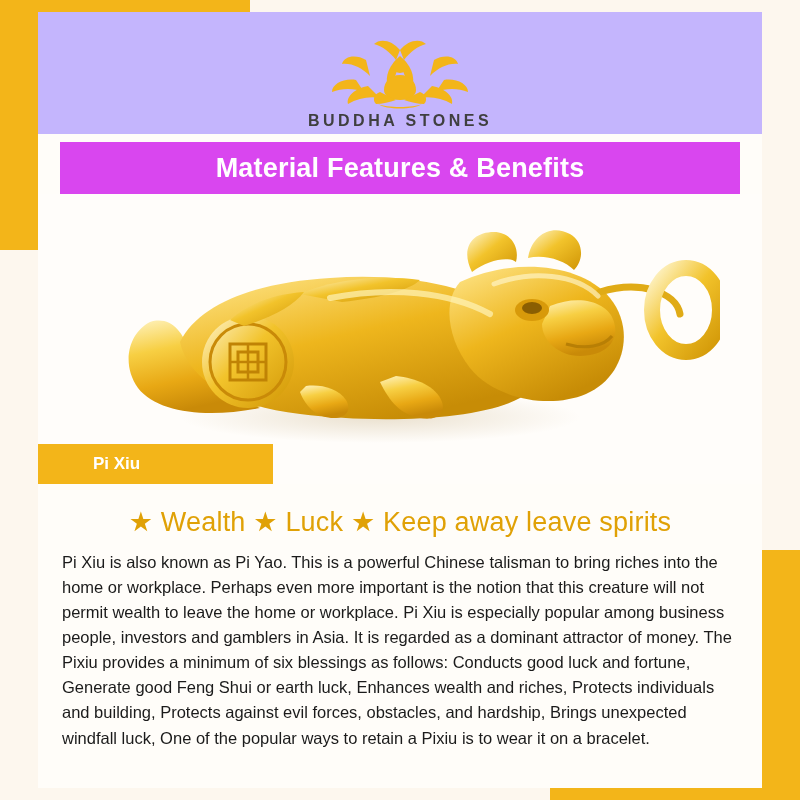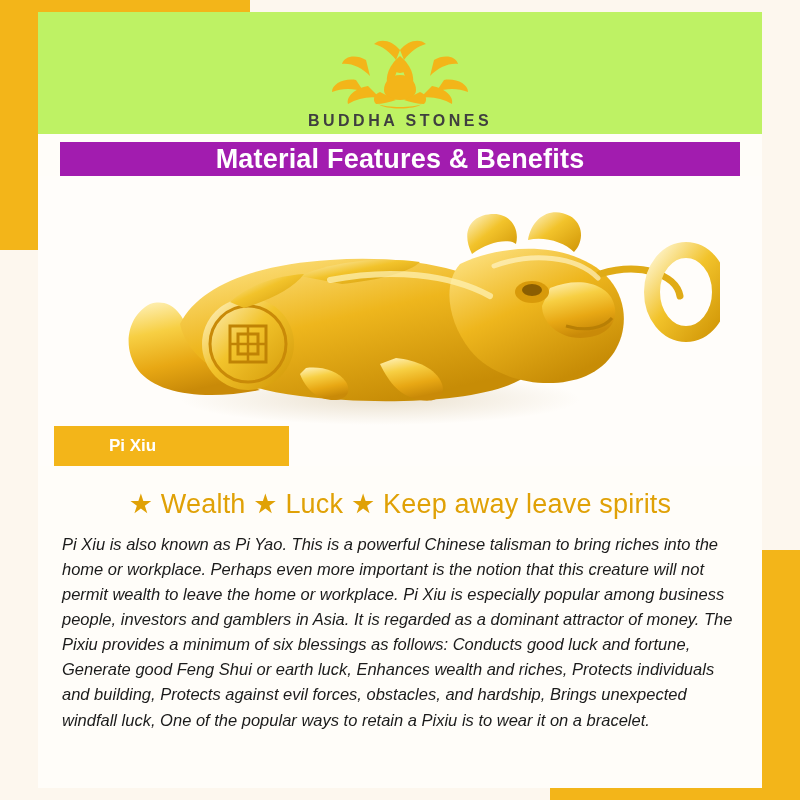--- a/index.html
+++ b/index.html
@@ -57,42 +57,42 @@
     right: 38px;
     bottom: 12px;
     background: #fffdf9;
     overflow: hidden;
   }
 
   
   .logo-area {
     padding-top: 18px;
     text-align: center;
-    background: #bef264;
+    background: #c4b5fd;
     height: 122px;
     box-sizing: border-box;
   }
   .logo-mark {
     width: 160px;
     height: 86px;
     margin: 0 auto;
     display: block;
   }
   .logo-text {
     font-size: 16px;
     letter-spacing: 3.5px;
     color: #3f3f3f;
     font-weight: bold;
     margin-top: -4px;
   }
 
   
   .title-band {
-    background: #a21caf;
-    height: 34px;
+    background: #d946ef;
+    height: 52px;
     display: flex;
     align-items: center;
     justify-content: center;
     margin: 8px 22px 0 22px;
   }
   .title-band h1 {
     margin: 0;
     font-size: 27px;
     color: #ffffff;
     font-weight: bold;
@@ -109,21 +109,21 @@
   .pixiu-wrap {
     position: absolute;
     left: 50%;
     top: 8px;
     transform: translateX(-50%);
   }
 
   
   .caption-bar {
     position: absolute;
-    left: 16px;
+    left: 0;
     bottom: 0;
     width: 235px;
     height: 40px;
     background: #f3b519;
     display: flex;
     align-items: center;
   }
   .caption-bar span {
     color: #ffffff;
     font-size: 17px;
@@ -141,21 +141,20 @@
     letter-spacing: 0.2px;
   }
 
   
   .body-text {
     margin: 12px 24px 0 24px;
     font-size: 16.5px;
     line-height: 1.52;
     color: #1b1b1b;
     text-align: left;
-    font-style: italic;
   }
 </style>
 </head>
 <body>
 
 <div class="page">
 
   <div class="corner corner-tl"></div>
   <div class="corner-tl-bar"></div>
   <div class="corner-br"></div>

